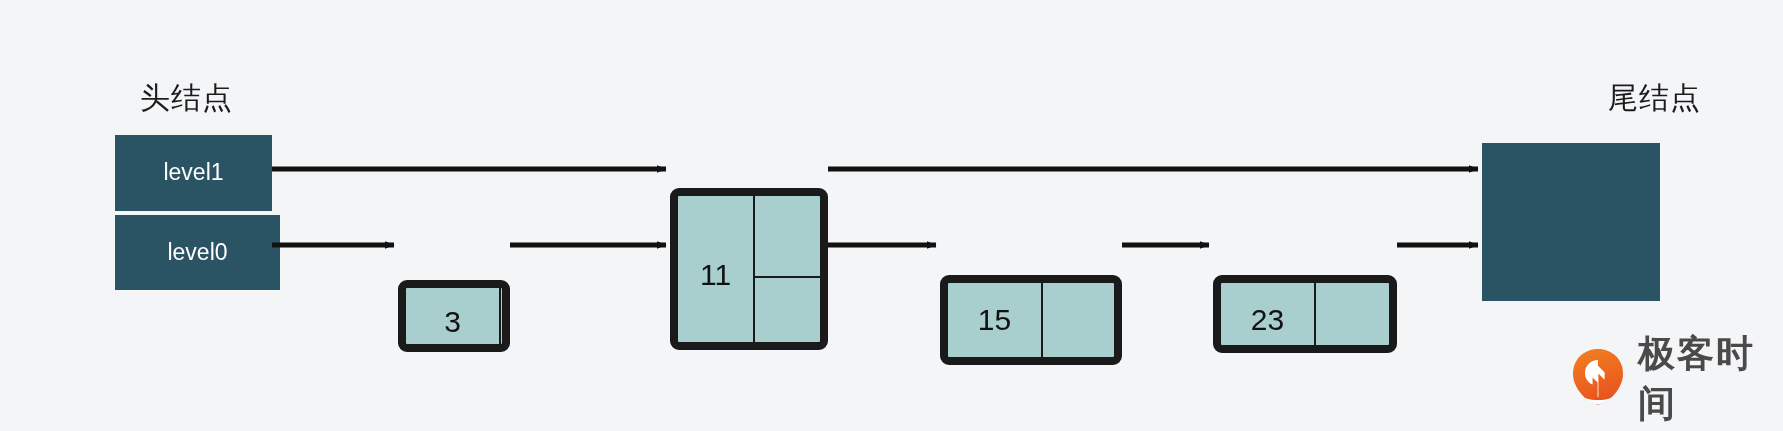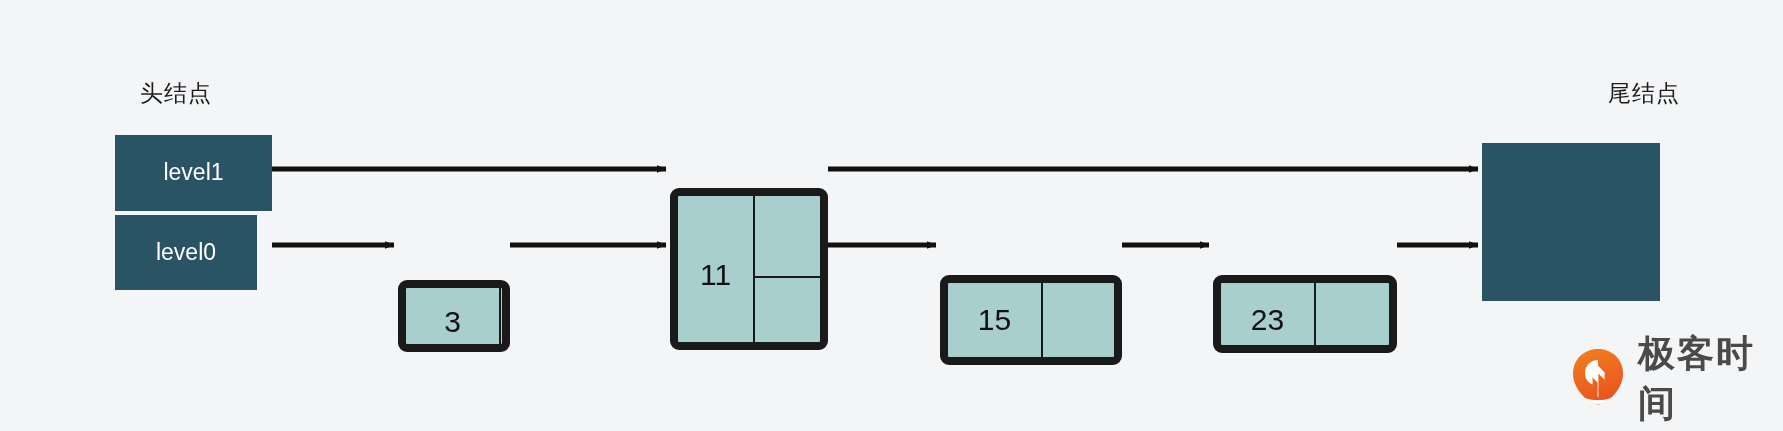--- a/index.html
+++ b/index.html
@@ -23,21 +23,21 @@
   #stage svg.layer {
     position: absolute;
     left: 0;
     top: 0;
     width: 1783px;
     height: 431px;
     pointer-events: none;
   }
   .lbl {
     position: absolute;
-    font-size: 23px;
+    font-size: 30px;
     color: #1b1b1b;
     font-family: "Liberation Sans", "DejaVu Sans", sans-serif;
     white-space: nowrap;
     letter-spacing: 1px;
   }
   
   .sentinel {
     position: absolute;
     background: #2a5464;
     box-sizing: border-box;
@@ -105,21 +105,21 @@
 
 <div id="stage" style="width: 1783px; height: 431px; background: rgb(244, 245, 247);">
 
   <div class="lbl" id="label-head" style="left: 140px; top: 78px; color: rgb(27, 27, 27);">头结点</div>
   <div class="lbl" id="label-tail" style="left: 1608px; top: 78px; color: rgb(27, 27, 27);">尾结点</div>
 
   <div id="head-sentinel" style="position: absolute; left: 115px; top: 135px; width: 157px; height: 155px;">
     <div class="sentinel-cell" id="head-cell-0" style="left: 0px; top: 0px; width: 157px; height: 75.5px; background: rgb(42, 84, 100); color: rgb(255, 255, 255);">
       <span>level1</span>
     </div>
-    <div class="sentinel-cell" id="head-cell-1" style="left: 0px; top: 79.5px; width: 142px; height: 75.5px; background: rgb(42, 84, 100); color: rgb(255, 255, 255);">
+    <div class="sentinel-cell" id="head-cell-1" style="left: 0px; top: 79.5px; width: 165px; height: 75.5px; background: rgb(42, 84, 100); color: rgb(255, 255, 255);">
       <span>level0</span>
     </div>
   </div>
 
   <div class="sentinel" id="tail-sentinel" style="left: 1482px; top: 143px; width: 178px; height: 158px; background: rgb(42, 84, 100);"></div>
 
   <div id="nodes-layer">
       <div class="node" style="left: 398px; top: 237px; width: 112px; height: 72px; background: rgb(168, 207, 205); border-color: rgb(26, 26, 26);">
         <div class="val" style="width: 93px; height: 68px; color: rgb(17, 17, 17);">3</div>
         <div class="vdiv" style="left: 93px; background: rgb(26, 26, 26);"></div>

